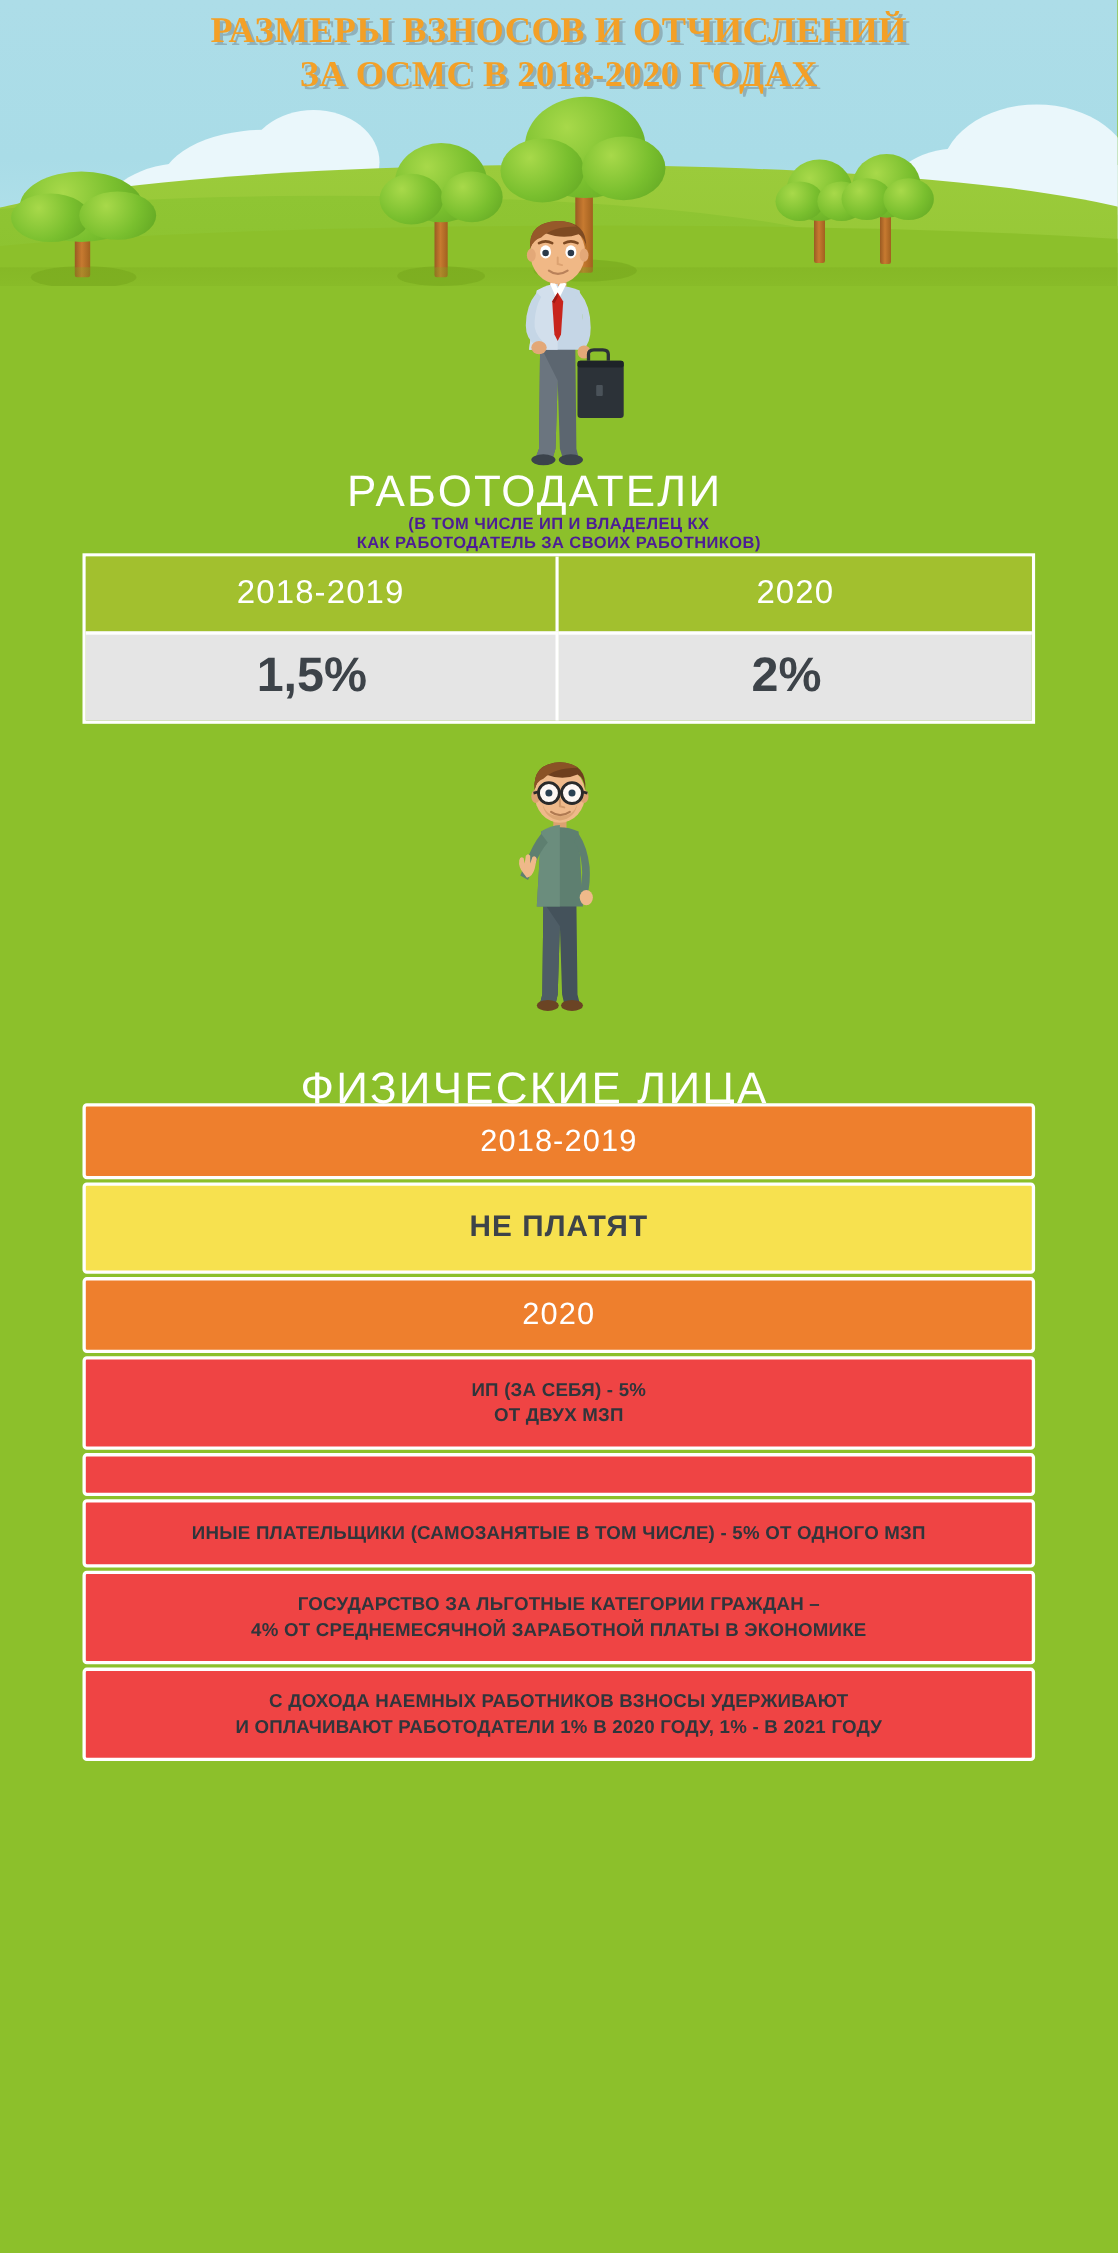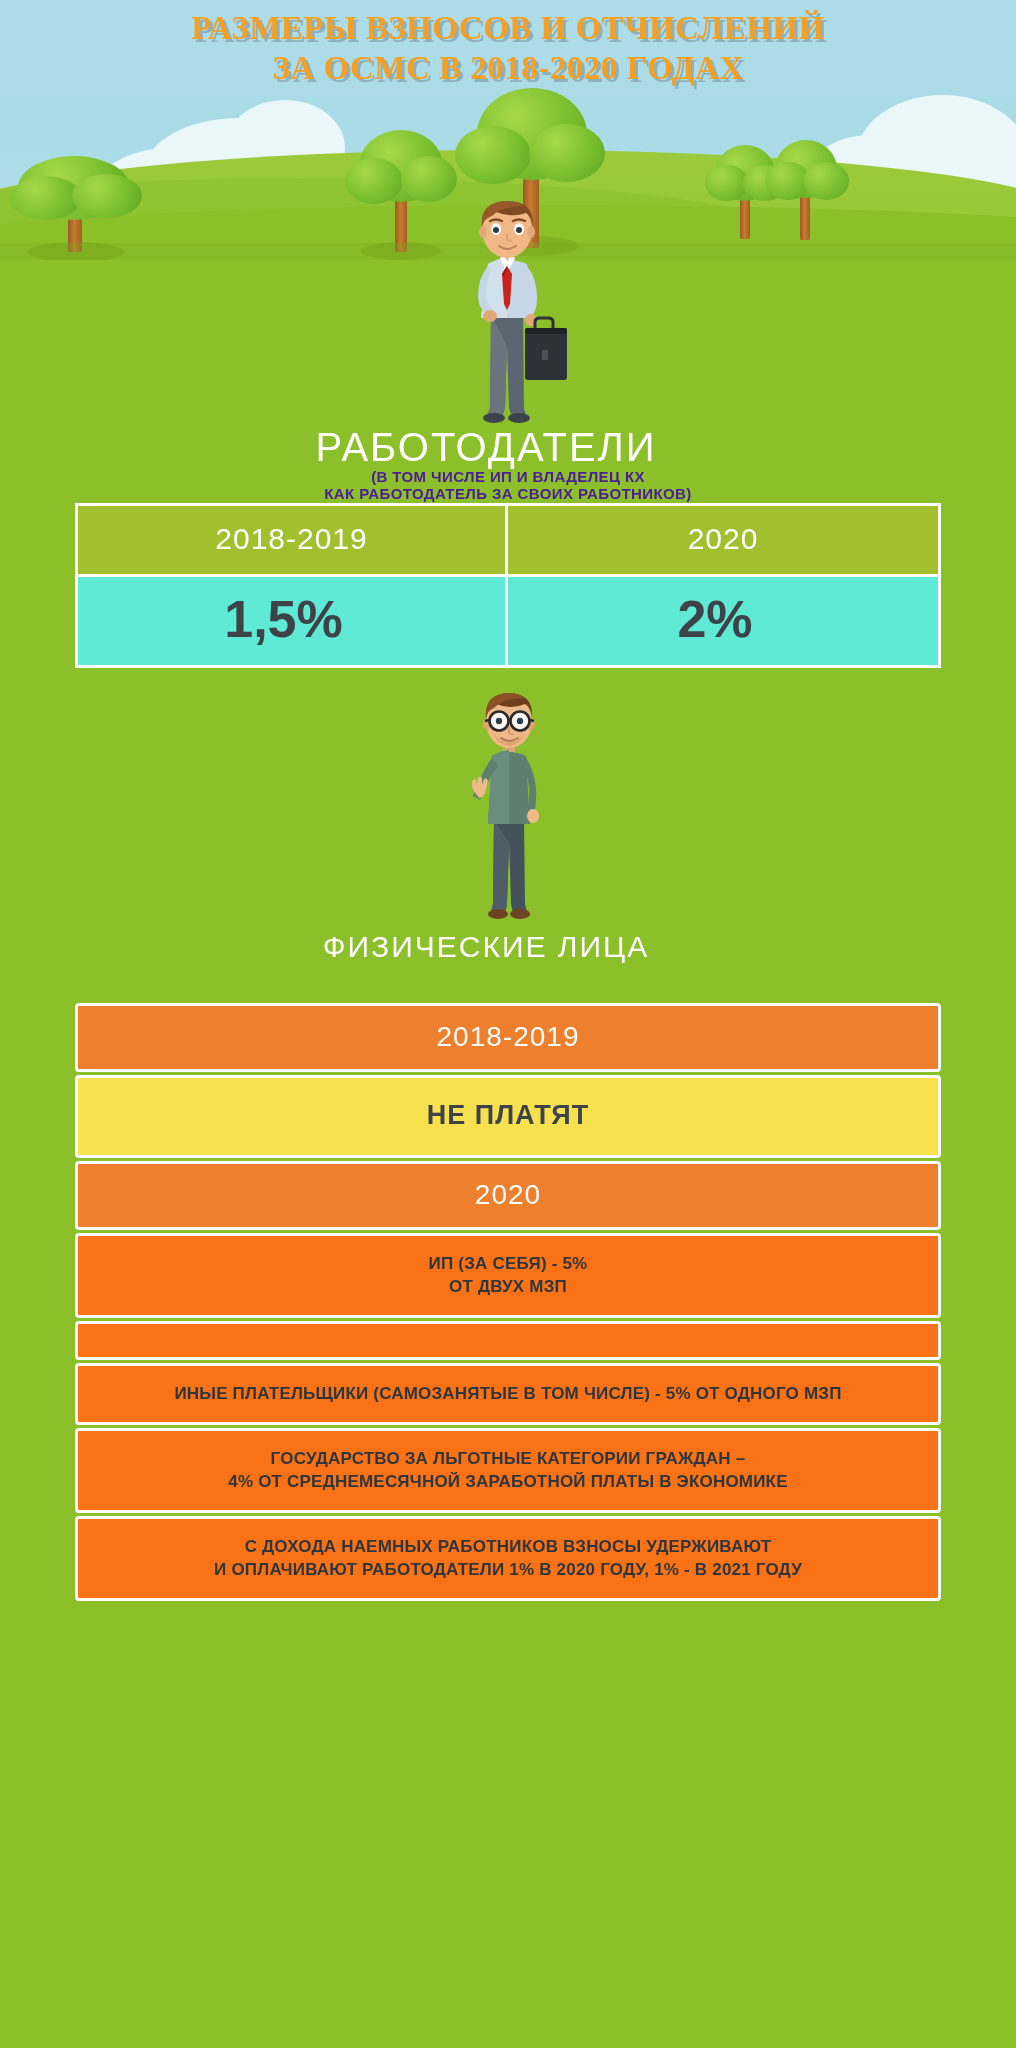--- a/index.html
+++ b/index.html
@@ -119,21 +119,21 @@
     position: absolute;
     top: 468px;
     width: 1016px;
     text-align: center;
     color: #4c1d95;
     font-weight: bold;
     font-size: 15px;
     line-height: 17px;
     letter-spacing: 0.4px;
   }
-  #individuals-title { top: 930px; font-size: 30px; }
+  #individuals-title { top: 968px; font-size: 40px; }
 
   
   .emp-table {
     position: absolute;
     top: 503px;
     left: 75px;
     width: 866px;
     border: 3px solid #FFFFFF;
     box-sizing: border-box;
     display: flex;
@@ -149,23 +149,23 @@
   .emp-head {
     background: #A2C02E;
     color: #FFFFFF;
     font-size: 30px;
     padding: 16px 0 18px 0;
     letter-spacing: 1px;
     border-right: 3px solid #FFFFFF;
   }
   .emp-head:last-child { border-right: none; }
   .emp-val {
-    background: #5eead4;
+    background: #e5e5e5;
     color: #3D4349;
-    font-size: 52px;
+    font-size: 44px;
     font-weight: bold;
     padding: 12px 16px 16px 0;
     border-right: 3px solid #FFFFFF;
     border-top: 3px solid #FFFFFF;
   }
   .emp-val:last-child { border-right: none; }
 
   
   .ind-table {
     position: absolute;
@@ -190,21 +190,21 @@
   }
   .ind-row.big {
     background: #F7E14F;
     color: #3D4349;
     font-size: 27px;
     font-weight: bold;
     letter-spacing: 1px;
     padding: 22px 0 24px 0;
   }
   .ind-row.detail {
-    background: #f97316;
+    background: #ef4444;
     color: #30353B;
     font-size: 17px;
     font-weight: bold;
     line-height: 23px;
     letter-spacing: 0.2px;
     padding: 16px 14px 17px 14px;
   }
 
   
   .figure { position: absolute; }

